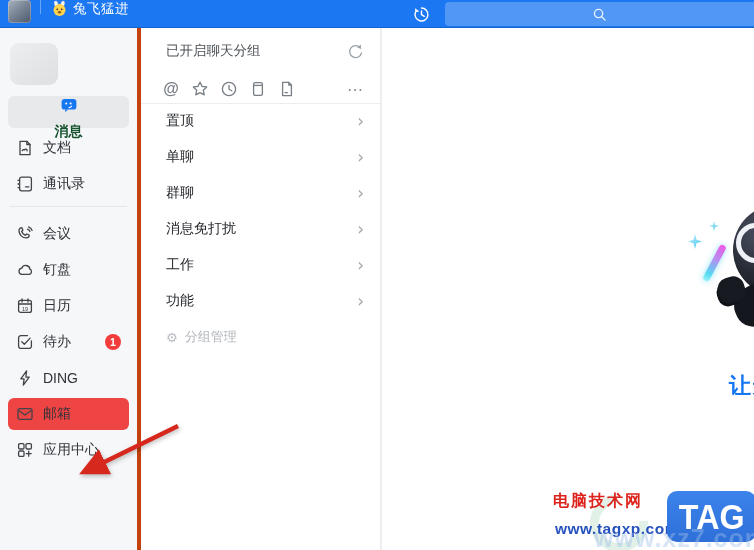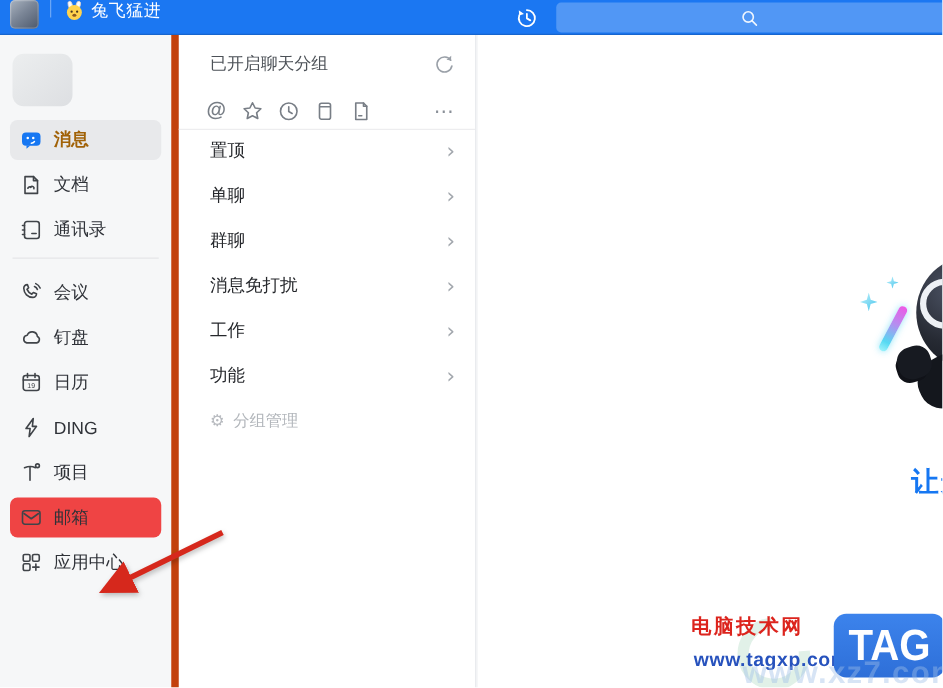--- a/index.html
+++ b/index.html
@@ -45,33 +45,33 @@
   .profile-block {
     position:absolute; left:10px; top:15px; width:48px; height:42px;
     border-radius:9px; background:linear-gradient(140deg,#eceeef,#dddfe2);
   }
   .nav { position:absolute; left:8px; right:8px; top:68px; display:flex; flex-direction:column; gap:4px; }
   .nav-item {
     height:32px; border-radius:6px; display:flex; align-items:center;
     padding:0 8px; gap:9px; cursor:pointer; font-size:14px; color:#2f3238;
   }
   .nav-item .nicon { width:18px; height:18px; flex:0 0 auto; display:flex; align-items:center; justify-content:center; }
-  .nav-item.active { background:#e8e9eb; color:#a16207; font-weight:bold; }
+  .nav-item.active { background:#e8e9eb; color:#14532d; font-weight:bold;flex-direction:column; }
   .nav-item.hl { background:#ef4444; }
   .nav-divider { height:1px; background:#e5e6e8; margin:2px 2px 7px 2px; }
   .badge {
     margin-left:auto; min-width:16px; height:16px; padding:0 4px;
     background:#f23c3c; border-radius:8px; color:#fff; font-size:10.5px;
     display:flex; align-items:center; justify-content:center; font-weight:bold;
   }
 
   
   .midpanel {
     position:absolute; left:137px; top:28px; width:244px; height:522px;
-    background:#fff; border-left:6px solid #c2410c; border-right:1px solid #e9ebee;
+    background:#fff; border-left:4px solid #c2410c; border-right:1px solid #e9ebee;
     z-index:2;
   }
   .panel-header {
     position:absolute; left:0; top:0; right:0; height:46px;
     display:flex; align-items:center; padding:0 16px 0 25px;
   }
   .panel-title { font-size:13.5px; color:#4c5157; }
   .sync-btn { margin-left:auto; width:18px; height:18px; cursor:pointer; }
   .quick-row {
     position:absolute; left:0; top:46px; right:0; height:30px;
@@ -262,40 +262,40 @@
       <span class="nicon">
         <svg class="icon" width="18" height="18" viewBox="0 0 18 18" fill="none" stroke="#404449" stroke-width="1.3" stroke-linecap="round">
           <rect x="2.6" y="3.4" width="12.8" height="12" rx="2"></rect>
           <path d="M6 1.8 v3.2 M12 1.8 v3.2 M2.6 7 h12.8"></path>
           <text x="9" y="13.6" font-size="5.6" text-anchor="middle" fill="#404449" stroke="none" font-family="Liberation Sans, sans-serif">19</text>
         </svg>
       </span>
       <span class="nlabel">日历</span>
     </div>
 
+    <div class="nav-item">
+      <span class="nicon">
+        <svg class="icon" width="18" height="18" viewBox="0 0 18 18" fill="none" stroke="#404449" stroke-width="1.3" stroke-linecap="round" stroke-linejoin="round">
+          <path d="M15.4 8 v5 a2.4 2.4 0 0 1-2.4 2.4 H5 A2.4 2.4 0 0 1 2.6 13 V5 A2.4 2.4 0 0 1 5 2.6 h6.5"></path>
+          <path d="M5.8 8.8 l2.5 2.5 5.8-6.2"></path>
+        </svg>
+      </span>
+      <span class="nlabel">待办</span>
+      <span class="badge">1</span>
+    </div>
 
     <div class="nav-item">
       <span class="nicon">
         <svg class="icon" width="18" height="18" viewBox="0 0 18 18" fill="none" stroke="#404449" stroke-width="1.3" stroke-linejoin="round">
           <path d="M10.6 1.8 L4.8 9.8 h3.3 L7.3 16.2 L13.2 8.1 H9.9 Z"></path>
         </svg>
       </span>
       <span class="nlabel">DING</span>
     </div>
 
-    <div class="nav-item">
-      <span class="nicon">
-        <svg class="icon" width="18" height="18" viewBox="0 0 18 18" fill="none" stroke="#404449" stroke-width="1.3" stroke-linecap="round">
-          <path d="M3.6 5.2 q4.8-2 8.8 0"></path>
-          <path d="M8 4.6 v10.6"></path>
-          <circle cx="14" cy="3.6" r="1.5"></circle>
-        </svg>
-      </span>
-      <span class="nlabel">项目</span>
-    </div>
 
     <div class="nav-item hl">
       <span class="nicon">
         <svg class="icon" width="18" height="18" viewBox="0 0 18 18" fill="none" stroke="#404449" stroke-width="1.3" stroke-linecap="round" stroke-linejoin="round">
           <rect x="2" y="3.6" width="14" height="10.8" rx="2"></rect>
           <path d="M3.2 5.8 l5.8 4.2 5.8-4.2"></path>
         </svg>
       </span>
       <span class="nlabel">邮箱</span>
     </div>

